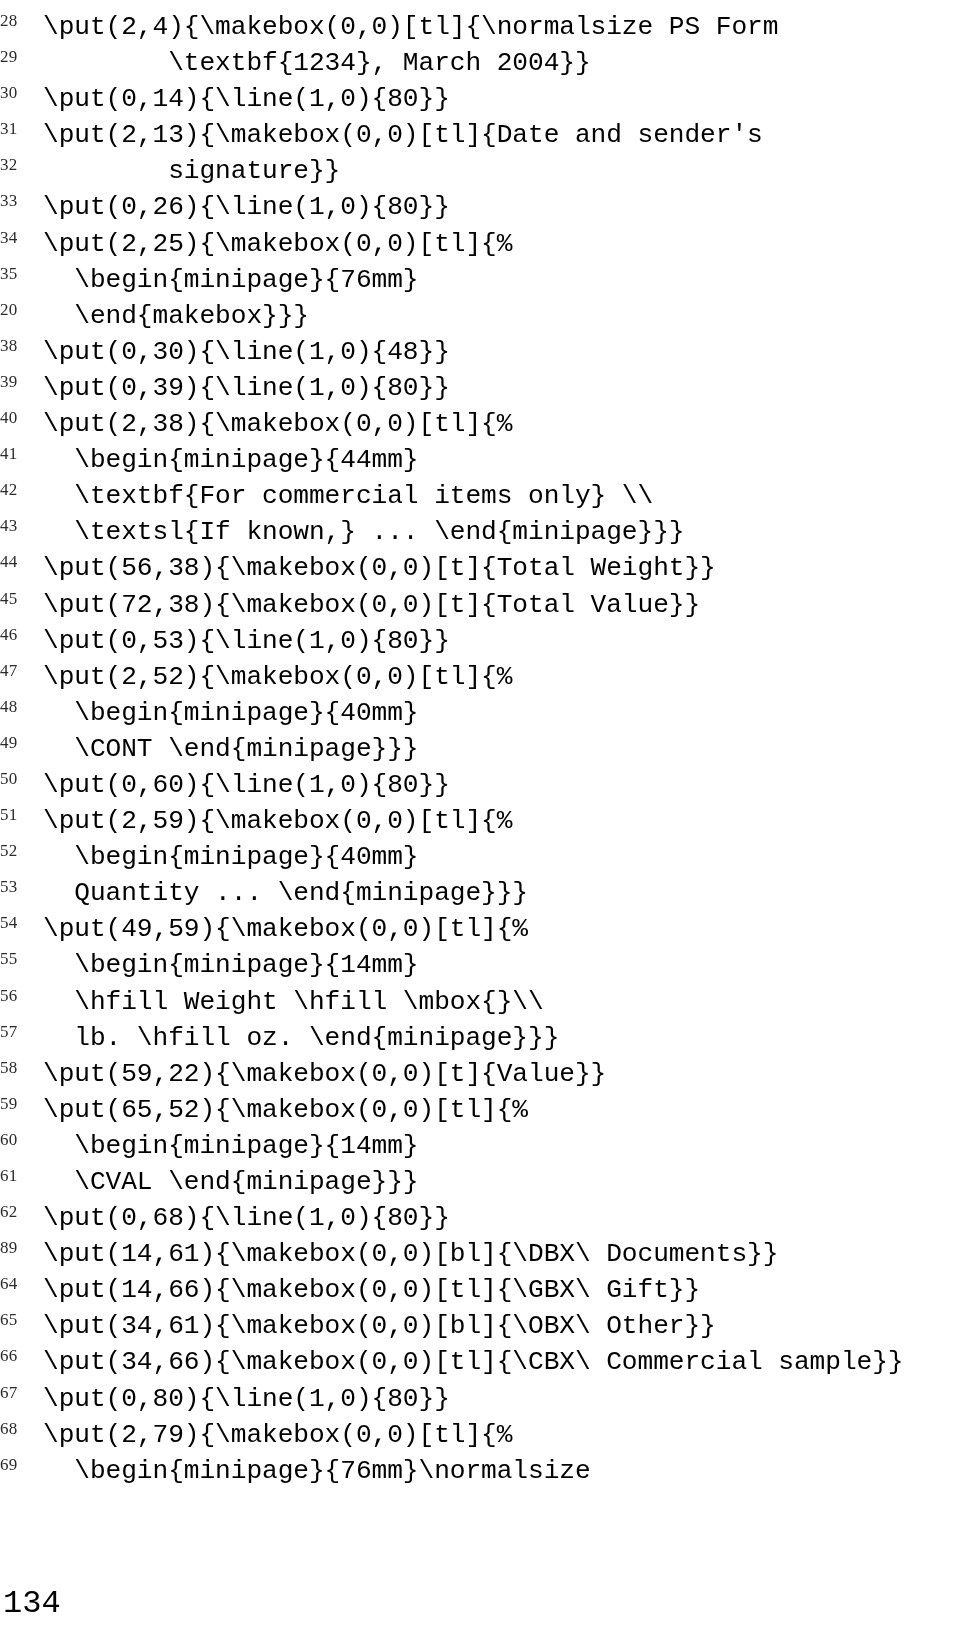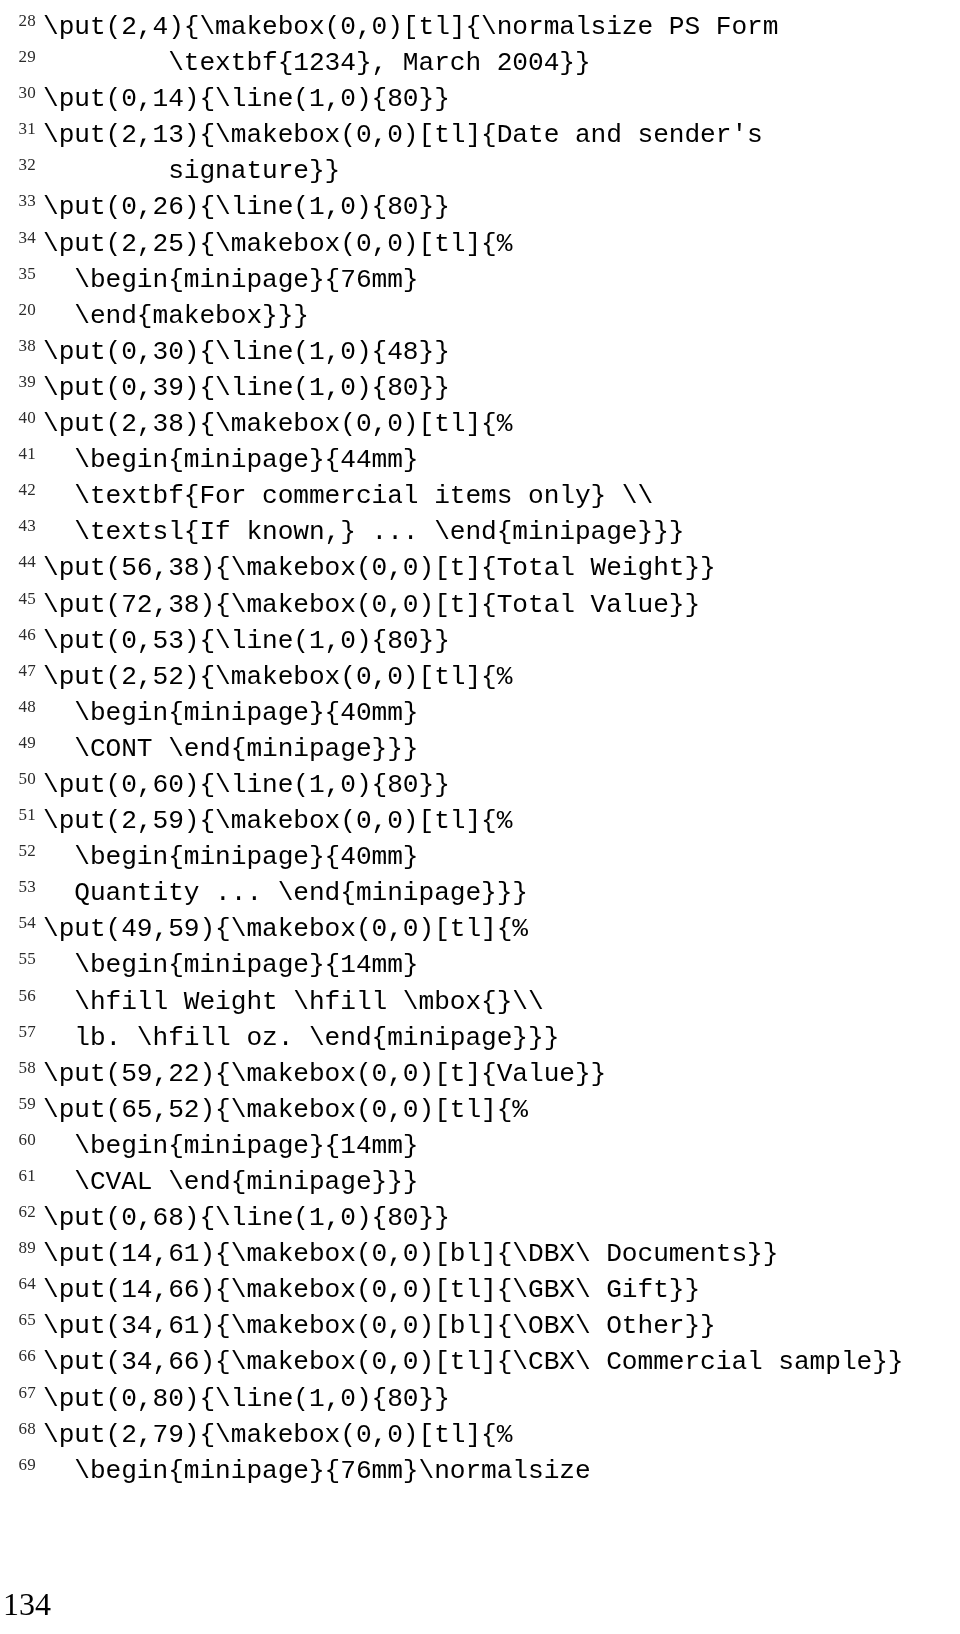--- a/index.html
+++ b/index.html
@@ -37,21 +37,20 @@
     height: 36.1px;
     line-height: 36.1px;
     white-space: pre;
   }
 
   .line-number {
     position: absolute;
     left: 0;
     top: 0;
     width: 36px;
-    text-align: right;
     font-family: "Liberation Serif", "DejaVu Serif", serif;
     font-size: 17px;
     line-height: 36.1px;
     color: #2b2b2b;
     
     transform: translateY(3px);
     letter-spacing: 0.2px;
   }
 
   .line-code {
@@ -65,21 +64,21 @@
     color: #000000;
     white-space: pre;
     margin-top: 9px;
   }
 
   
   #folio {
     position: absolute;
     left: 3px;
     bottom: 14px;
-    font-family: Liberation Serif, serif;
+    font-family: Liberation Mono, monospace;
     font-size: 32px;
     line-height: 1;
     color: #000000;
     margin-top: 33px;
   }
 </style>
 </head>
 <body>
 
 <div id="page">

